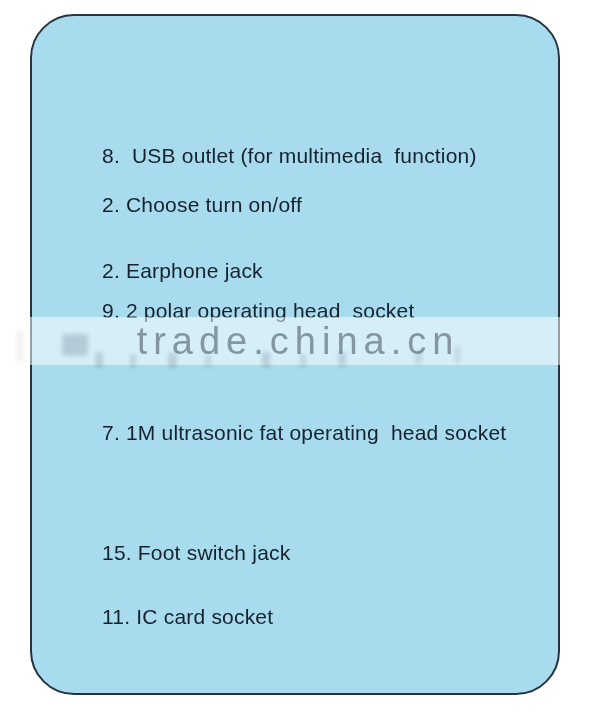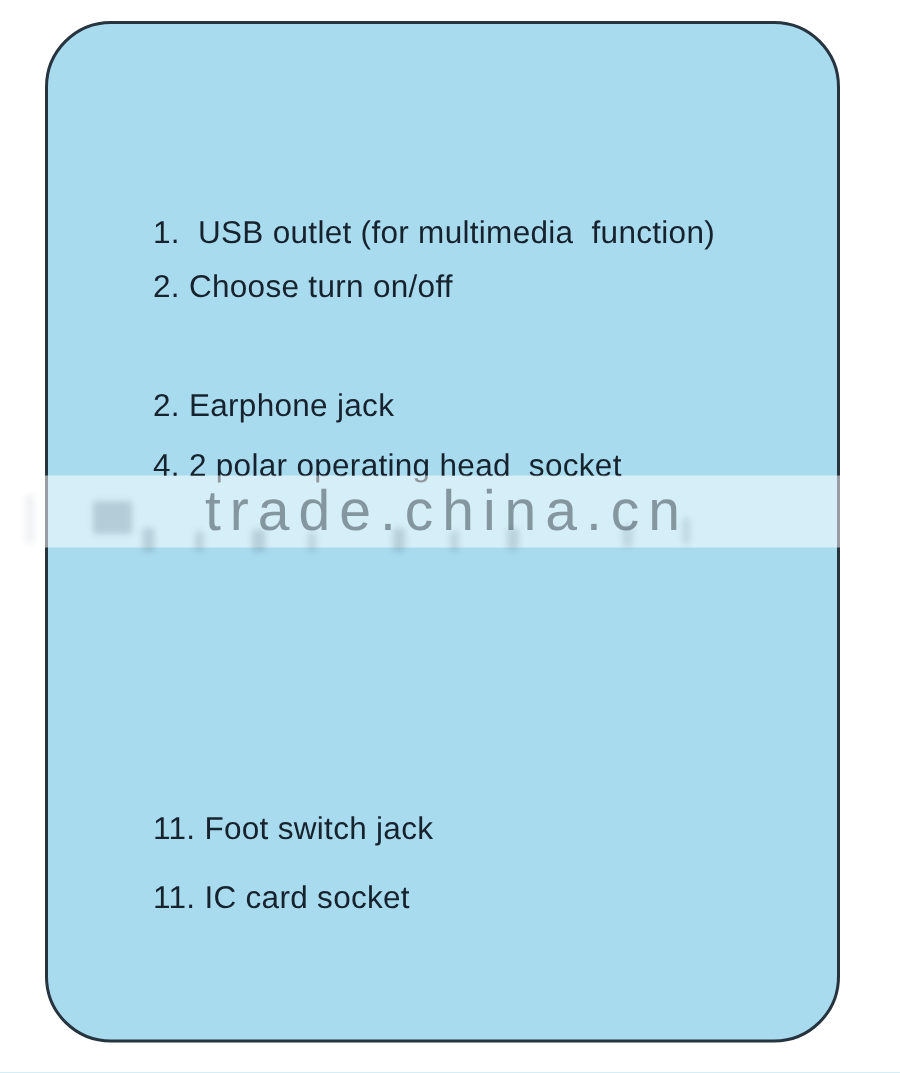--- a/index.html
+++ b/index.html
@@ -22,30 +22,30 @@
   .line {
     position: absolute;
     left: 70px;
     font-size: 21px;
     line-height: 26px;
     color: #16222e;
     letter-spacing: 0.2px;
     white-space: pre;
   }
   .l1  { top: 127px; }
-  .l2  { top: 163px; }
+  .l2  { top: 176px; }
   .l3  { top: 205px; left: 56px; }
   .l4  { top: 242px; }
   .l5  { top: 282px; }
   .l6  { top: 368px; }
   .l7  { top: 404px; }
   .l8  { top: 445px; }
   .l9  { top: 483px; }
   .l10 { top: 524px; }
-  .l11 { top: 570px; text-align: right; }
+  .l11 { top: 588px; text-align: right; }
 
   .watermark-band {
     position: absolute;
     left: 0; top: 317px;
     width: 588px; height: 48px;
     background: rgba(255,255,255,0.52);
     display: flex;
     align-items: center;
     justify-content: center;
   }
@@ -60,25 +60,26 @@
     position: absolute;
     background: #3c5668;
     border-radius: 2px;
     filter: blur(2px);
   }
 </style>
 </head>
 <body>
 
 <div class="card">
-  <div class="line l1">1.  USB outlet (for multimedia  function)</div>
+  <div class="line l1">8.  USB outlet (for multimedia  function)</div>
   <div class="line l2">2. Choose turn on/off</div>
   <div class="line l4">2. Earphone jack</div>
-  <div class="line l5">4. 2 polar operating head  socket</div>
-  <div class="line l10">11. Foot switch jack</div>
+  <div class="line l5">9. 2 polar operating head  socket</div>
+  <div class="line l7">7. 1M ultrasonic fat operating  head socket</div>
+  <div class="line l10">15. Foot switch jack</div>
   <div class="line l11">11. IC card socket</div>
 </div>
 
 <div class="watermark-band">
   <span class="watermark-text">trade.china.cn</span>
 </div>
 
 <div>
   <div class="ghost" style="left:62px;  top:334px; width:26px; height:22px; opacity:0.22;"></div>
   <div class="ghost" style="left:95px;  top:352px; width:8px;  height:16px; opacity:0.20;"></div>

